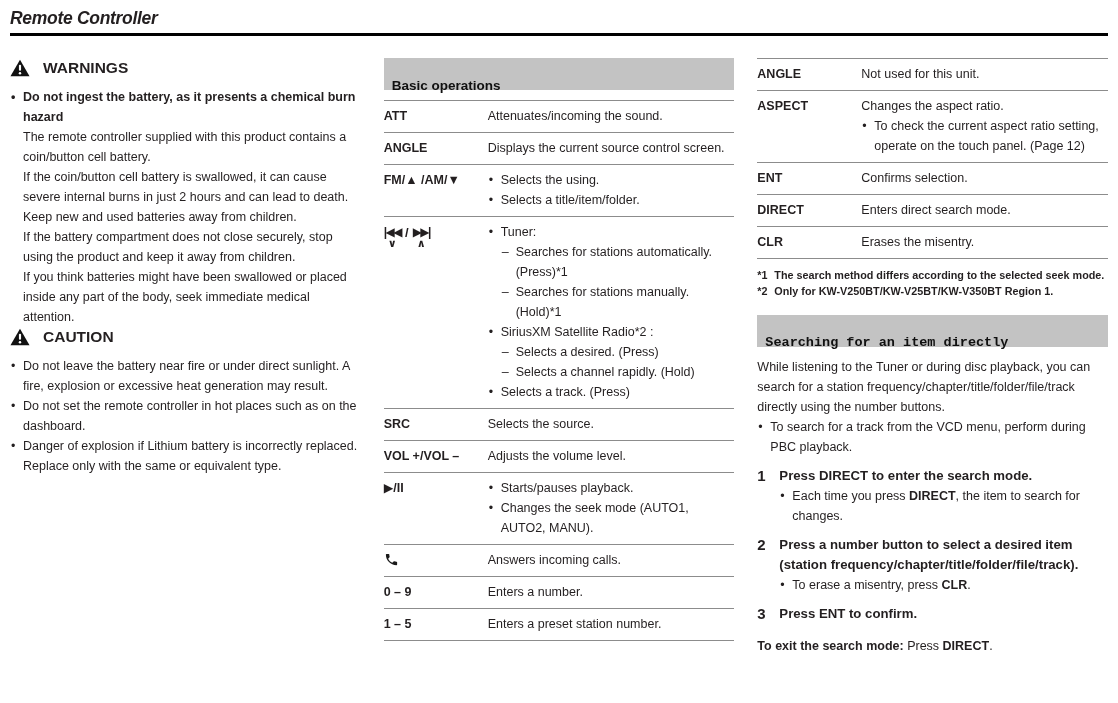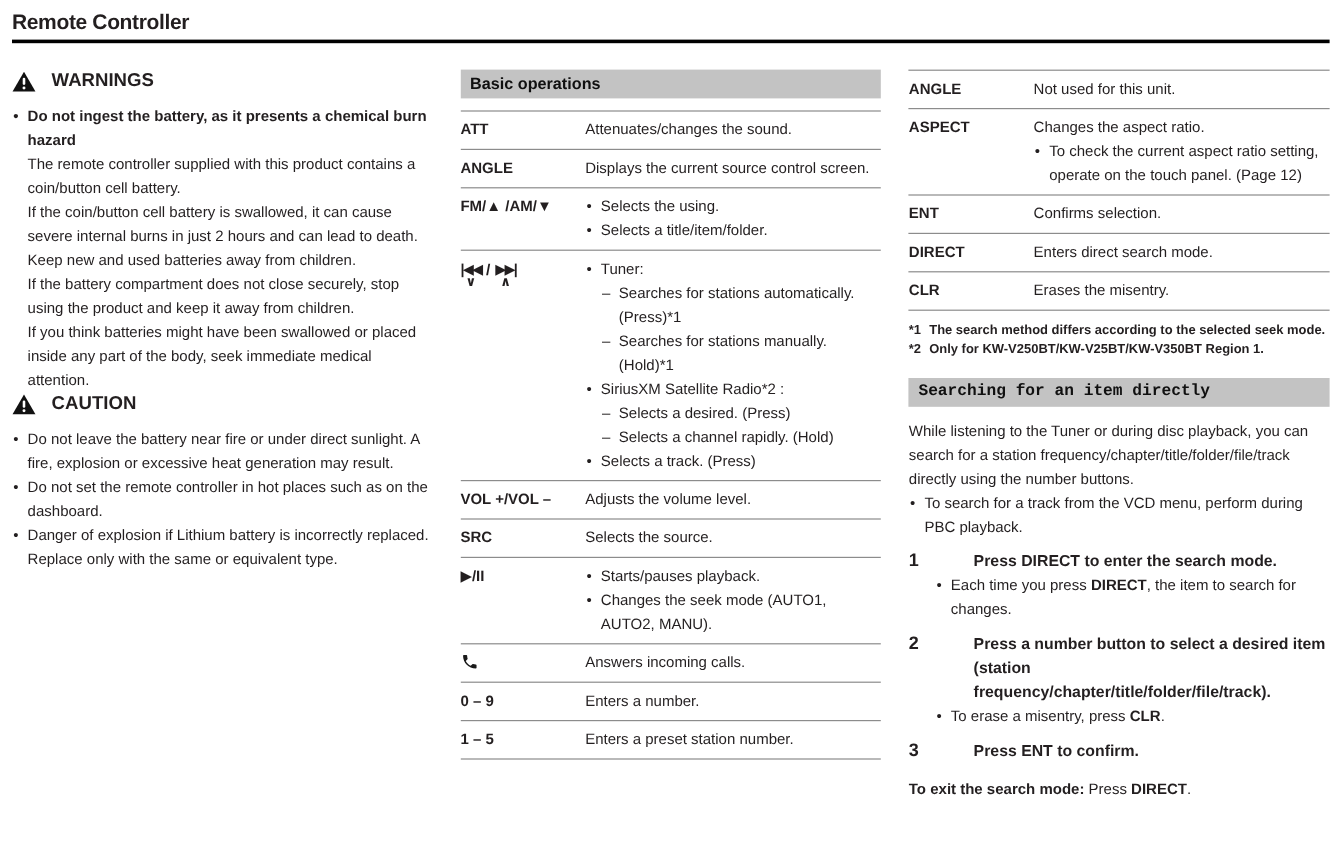--- a/index.html
+++ b/index.html
@@ -5,34 +5,34 @@
   * { margin:0; padding:0; box-sizing:border-box; }
   html,body { width:1118px; height:703px; overflow:hidden; }
   body {
     font-family:"Liberation Sans","DejaVu Sans",sans-serif;
     background:#fff; color:var(--text,#231f20);
     font-size:12.5px; line-height:20px;
   }
   .page { padding:8px 10px 0 10px; }
   .doc-title {
     font-size:17.5px; font-weight:bold; letter-spacing:-0.3px;
-    padding-bottom:5px; border-bottom:3px solid var(--rule,#000);
+    padding-bottom:5px; border-bottom:3px solid var(--rule,#000);font-style:italic;
   }
   .cols { display:flex; gap:23px; margin-top:22px; }
   .col { flex:1; min-width:0; }
 
   
   .warn-head { display:flex; align-items:center; gap:13px; font-size:15.5px; font-weight:bold; margin-bottom:9px; }
   .warn-head svg { display:block; }
   .sect-gap { }
 
   
   .bar {
     background:var(--bar-bg,#c3c3c3); font-weight:bold; font-size:13.5px;
-    line-height:24px; height:24px; padding:0 8px; color:#101010;
+    line-height:24px; height:24px; padding:16px 8px; color:#101010;
     margin-bottom:10px;
   }
 
   
   .ln { position:relative; }
   .ln-b { padding-left:13px; }
   .ln-b > .pre { position:absolute; left:1px; }
   .ln-d { padding-left:28px; }
   .ln-d > .pre { position:absolute; left:14px; }
 
@@ -58,21 +58,21 @@
   .foots { margin-top:9px; }
   .foot { display:flex; font-size:10.8px; font-weight:bold; line-height:15.5px; }
   .foot .fm { width:17px; flex:none; }
 
   
   .search-bar { margin-top:16px;font-family:Liberation Mono, monospace; }
   .steps { margin-top:9px; }
   .step { display:flex; margin-bottom:9px; }
   .snum { width:22px; flex:none; font-weight:bold; font-size:15px; line-height:20px; }
   .sbody { flex:1; min-width:0; }
-  .stitle { font-weight:bold; font-size:13.2px; line-height:20px;margin-left:32px; }
+  .stitle { font-weight:bold; font-size:13.2px; line-height:20px; }
   .exit { margin-top:12px; }
   .bold { font-weight:bold; }
 </style>
 </head>
 <body>
 
 <div class="page">
   <div class="doc-title">Remote Controller</div>
 
   <div class="cols">
@@ -116,21 +116,21 @@
           <div class="ln ln-b"><span class="pre">•</span><span>Danger of explosion if Lithium battery is incorrectly replaced. Replace only with the same or equivalent type.</span></div>
         </div>
     </div>
 
     <div class="col">
       <div class="bar">Basic operations</div>
       <div class="tbl">
           <div class="trow">
             <div class="tkey">ATT</div>
             <div class="tdesc">
-              <div class="ln">Attenuates/changes the sound.</div>
+              <div class="ln">Attenuates/incoming the sound.</div>
             </div>
           </div>
           <div class="trow">
             <div class="tkey">ANGLE</div>
             <div class="tdesc">
               <div class="ln">Displays the current source control screen.</div>
             </div>
           </div>
           <div class="trow">
             <div class="tkey">FM/▲ /AM/▼</div>
@@ -155,29 +155,29 @@
               <div class="ln ln-b"><span class="pre">•</span><span>Tuner:</span></div>
               <div class="ln ln-d"><span class="pre">–</span><span>Searches for stations automatically. (Press)*1</span></div>
               <div class="ln ln-d"><span class="pre">–</span><span>Searches for stations manually. (Hold)*1</span></div>
               <div class="ln ln-b"><span class="pre">•</span><span>SiriusXM Satellite Radio*2 :</span></div>
               <div class="ln ln-d"><span class="pre">–</span><span>Selects a desired. (Press)</span></div>
               <div class="ln ln-d"><span class="pre">–</span><span>Selects a channel rapidly. (Hold)</span></div>
               <div class="ln ln-b"><span class="pre">•</span><span>Selects a track. (Press)</span></div>
             </div>
           </div>
           <div class="trow">
+            <div class="tkey">SRC</div>
+            <div class="tdesc">
+              <div class="ln">Selects the source.</div>
+            </div>
+          </div>
+          <div class="trow">
             <div class="tkey">VOL +/VOL –</div>
             <div class="tdesc">
               <div class="ln">Adjusts the volume level.</div>
-            </div>
-          </div>
-          <div class="trow">
-            <div class="tkey">SRC</div>
-            <div class="tdesc">
-              <div class="ln">Selects the source.</div>
             </div>
           </div>
           <div class="trow">
             <div class="tkey">▶/II</div>
             <div class="tdesc">
               <div class="ln ln-b"><span class="pre">•</span><span>Starts/pauses playback.</span></div>
               <div class="ln ln-b"><span class="pre">•</span><span>Changes the seek mode (AUTO1, AUTO2, MANU).</span></div>
             </div>
           </div>
           <div class="trow">

